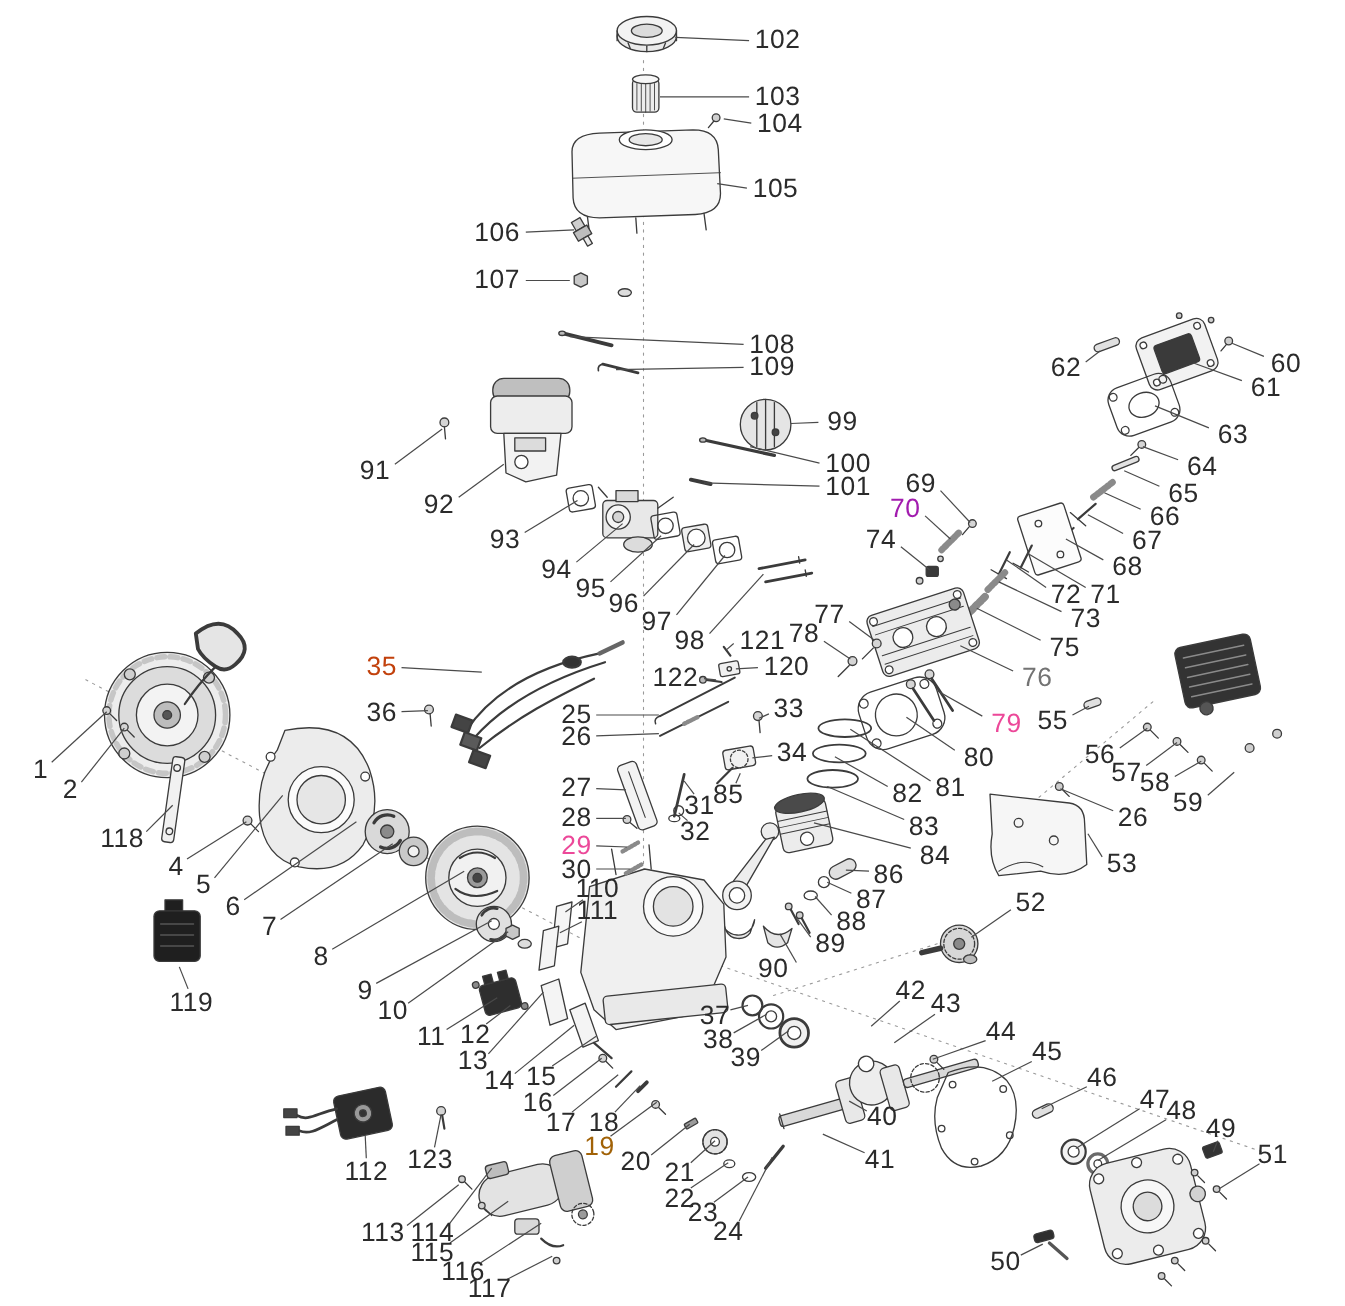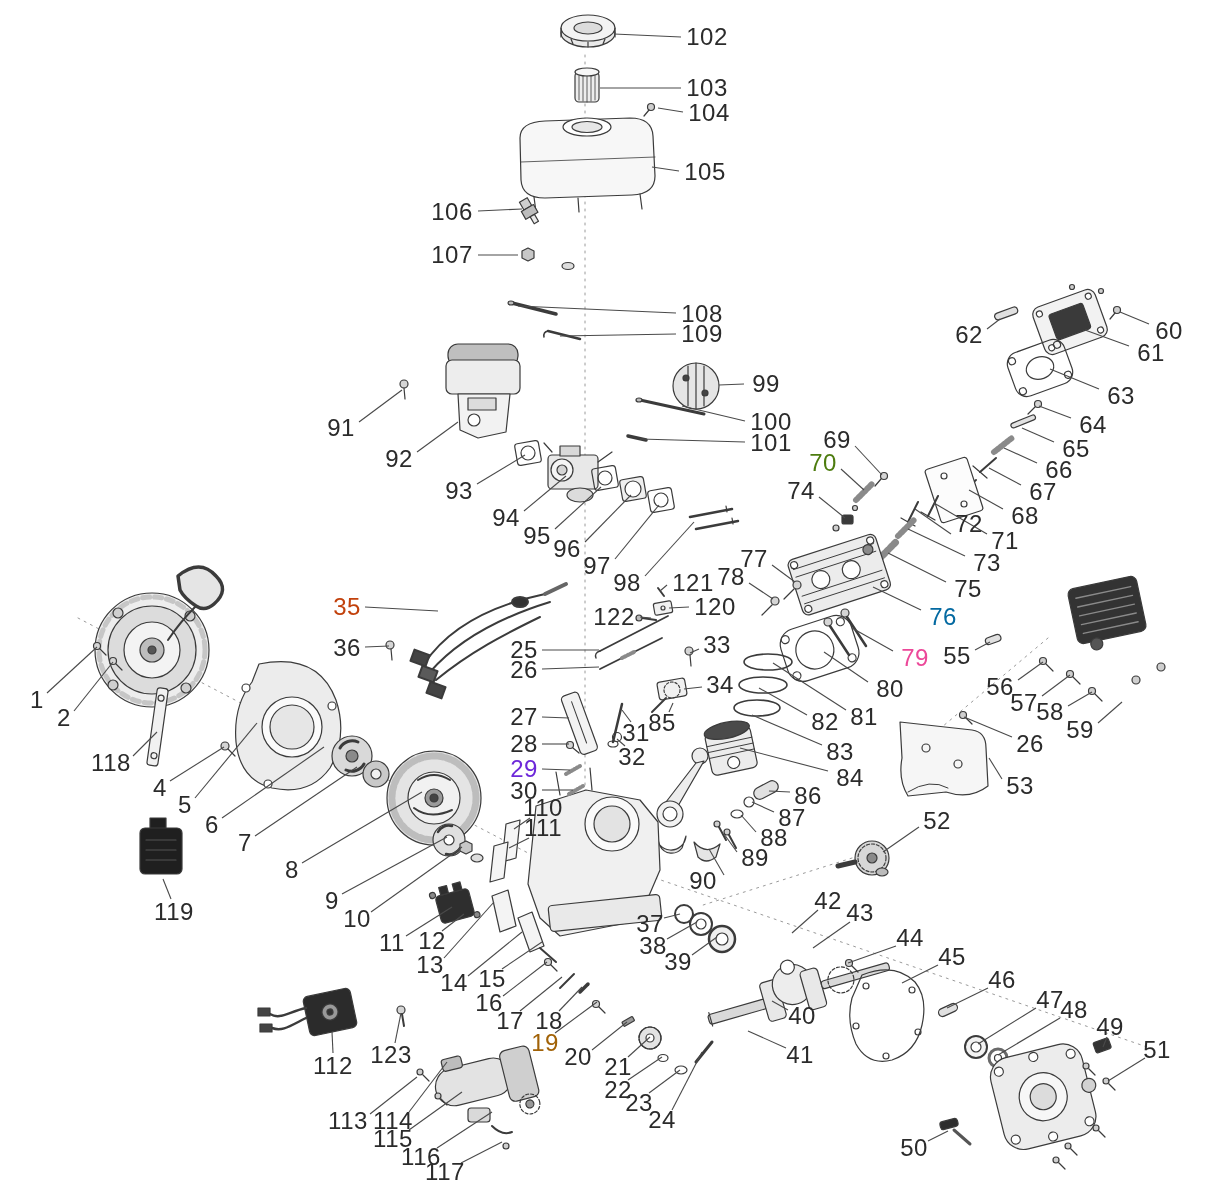--- a/index.html
+++ b/index.html
@@ -746,48 +746,48 @@
       <div class="part-label" style="left: 969px; top: 335px; color: rgb(43, 43, 43);">62</div>
       <div class="part-label" style="left: 1169px; top: 331px; color: rgb(43, 43, 43);">60</div>
       <div class="part-label" style="left: 1151px; top: 353px; color: rgb(43, 43, 43);">61</div>
       <div class="part-label" style="left: 1121px; top: 396px; color: rgb(43, 43, 43);">63</div>
       <div class="part-label" style="left: 1093px; top: 425px; color: rgb(43, 43, 43);">64</div>
       <div class="part-label" style="left: 1076px; top: 449px; color: rgb(43, 43, 43);">65</div>
       <div class="part-label" style="left: 1059px; top: 470px; color: rgb(43, 43, 43);">66</div>
       <div class="part-label" style="left: 1043px; top: 492px; color: rgb(43, 43, 43);">67</div>
       <div class="part-label" style="left: 1025px; top: 516px; color: rgb(43, 43, 43);">68</div>
       <div class="part-label" style="left: 837px; top: 440px; color: rgb(43, 43, 43);">69</div>
-      <div class="part-label" style="left: 823px; top: 463px; color: #4d7c0f;">70</div>
+      <div class="part-label" style="left: 823px; top: 463px; color: #a21caf;">70</div>
       <div class="part-label" style="left: 801px; top: 491px; color: rgb(43, 43, 43);">74</div>
       <div class="part-label" style="left: 1005px; top: 541px; color: rgb(43, 43, 43);">71</div>
-      <div class="part-label" style="left: 969px; top: 524px; color: rgb(43, 43, 43);">72</div>
+      <div class="part-label" style="left: 969px; top: 541px; color: rgb(43, 43, 43);">72</div>
       <div class="part-label" style="left: 987px; top: 563px; color: rgb(43, 43, 43);">73</div>
       <div class="part-label" style="left: 968px; top: 589px; color: rgb(43, 43, 43);">75</div>
-      <div class="part-label" style="left: 943px; top: 617px; color: #0369a1;">76</div>
+      <div class="part-label" style="left: 943px; top: 617px; color: #737373;">76</div>
       <div class="part-label" style="left: 754px; top: 559px; color: rgb(43, 43, 43);">77</div>
       <div class="part-label" style="left: 731px; top: 577px; color: rgb(43, 43, 43);">78</div>
       <div class="part-label" style="left: 915px; top: 658px; color: #ec4899;">79</div>
       <div class="part-label" style="left: 890px; top: 689px; color: rgb(43, 43, 43);">80</div>
       <div class="part-label" style="left: 957px; top: 656px; color: rgb(43, 43, 43);">55</div>
       <div class="part-label" style="left: 1000px; top: 687px; color: rgb(43, 43, 43);">56</div>
       <div class="part-label" style="left: 1024px; top: 703px; color: rgb(43, 43, 43);">57</div>
       <div class="part-label" style="left: 1050px; top: 712px; color: rgb(43, 43, 43);">58</div>
       <div class="part-label" style="left: 1080px; top: 730px; color: rgb(43, 43, 43);">59</div>
       <div class="part-label" style="left: 693px; top: 583px; color: rgb(43, 43, 43);">121</div>
       <div class="part-label" style="left: 715px; top: 607px; color: rgb(43, 43, 43);">120</div>
       <div class="part-label" style="left: 614px; top: 617px; color: rgb(43, 43, 43);">122</div>
       <div class="part-label" style="left: 347px; top: 607px; color: #c2410c;">35</div>
       <div class="part-label" style="left: 347px; top: 648px; color: rgb(43, 43, 43);">36</div>
       <div class="part-label" style="left: 524px; top: 650px; color: rgb(43, 43, 43);">25</div>
       <div class="part-label" style="left: 524px; top: 670px; color: rgb(43, 43, 43);">26</div>
       <div class="part-label" style="left: 717px; top: 645px; color: rgb(43, 43, 43);">33</div>
       <div class="part-label" style="left: 720px; top: 685px; color: rgb(43, 43, 43);">34</div>
       <div class="part-label" style="left: 524px; top: 717px; color: rgb(43, 43, 43);">27</div>
       <div class="part-label" style="left: 524px; top: 744px; color: rgb(43, 43, 43);">28</div>
-      <div class="part-label" style="left: 524px; top: 769px; color: #6d28d9;">29</div>
+      <div class="part-label" style="left: 524px; top: 769px; color: #ec4899;">29</div>
       <div class="part-label" style="left: 524px; top: 791px; color: rgb(43, 43, 43);">30</div>
       <div class="part-label" style="left: 636px; top: 733px; color: rgb(43, 43, 43);">31</div>
       <div class="part-label" style="left: 662px; top: 723px; color: rgb(43, 43, 43);">85</div>
       <div class="part-label" style="left: 632px; top: 757px; color: rgb(43, 43, 43);">32</div>
       <div class="part-label" style="left: 864px; top: 717px; color: rgb(43, 43, 43);">81</div>
       <div class="part-label" style="left: 825px; top: 722px; color: rgb(43, 43, 43);">82</div>
       <div class="part-label" style="left: 840px; top: 752px; color: rgb(43, 43, 43);">83</div>
       <div class="part-label" style="left: 850px; top: 778px; color: rgb(43, 43, 43);">84</div>
       <div class="part-label" style="left: 808px; top: 796px; color: rgb(43, 43, 43);">86</div>
       <div class="part-label" style="left: 792px; top: 818px; color: rgb(43, 43, 43);">87</div>

